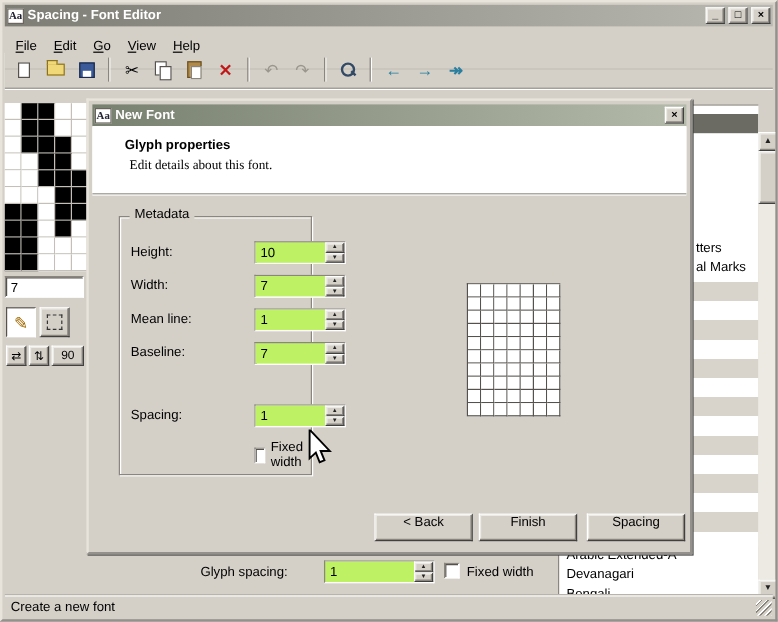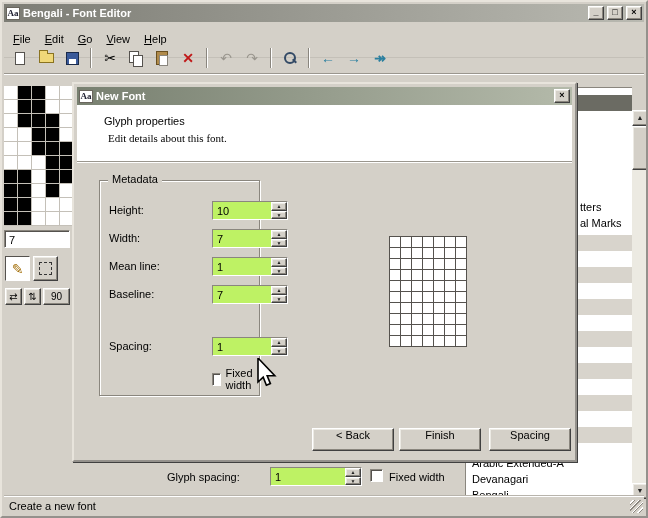--- a/index.html
+++ b/index.html
@@ -109,21 +109,21 @@
   .spin-b { flex:1; font-size:5px; line-height:6px; display:flex; align-items:center; justify-content:center; color:#222; }
 
   
   .dialog { position:absolute; left:70px; top:80px; width:505px; height:380px; background:#d4d0c8;
             border:2px outset #e8e4dc; box-shadow:1px 1px 0 #404040; z-index:10; }
   .dlg-title { position:absolute; left:3px; top:3px; right:3px; height:18px;
                background:linear-gradient(to right,#788070,#b4baaa);
                display:flex; align-items:center; gap:3px; padding:0 2px; color:#fff; font-weight:bold; }
   .dlg-header { position:absolute; left:3px; top:21px; right:3px; height:57px; background:#fff;
                 border-bottom:1px solid #9a968e; box-shadow:0 1px 0 #ffffff; }
-  .dlg-h1 { position:absolute; left:27px; top:10px; font-weight:normal; }
+  .dlg-h1 { position:absolute; left:27px; top:10px; font-weight:bold; }
   .dlg-h2 { position:absolute; left:31px; top:27px;font-family:Liberation Serif, serif; }
   .groupbox { position:absolute; left:25px; top:96px; width:161px; height:216px;
               border:1px solid #8a867e; box-shadow:inset 1px 1px 0 #ffffff, 1px 1px 0 #ffffff; }
   .gb-legend { position:absolute; left:8px; top:-8px; background:#d4d0c8; padding:0 4px; }
   .f-row { position:absolute; left:0; width:100%; height:19px; }
   .f-lbl { position:absolute; left:9px; top:3px; }
   .f-spin { position:absolute; left:112px; top:0; width:76px; }
   .fixed-row { position:absolute; left:112px; top:186px; display:flex; align-items:center; gap:5px; }
   .preview { position:absolute; left:315px; top:152px; width:78px; height:111px; background:#fff;
              border-left:1px solid #55524e; border-top:1px solid #55524e;
@@ -135,21 +135,21 @@
 
   .cursor { position:absolute; left:254px; top:356px; z-index:30; }
 </style>
 </head>
 <body>
 
 <div id="screen">
 
   <div class="titlebar">
     <span class="app-icon">Aa</span>
-    <span class="title-text">Bengali - Font Editor</span>
+    <span class="title-text">Spacing - Font Editor</span>
     <span class="tbtn raised">_</span>
     <span class="tbtn raised">□</span>
     <span class="tbtn raised">×</span>
   </div>
 
   <div class="menubar">
     <span class="menu-item">File</span>
     <span class="menu-item">Edit</span>
     <span class="menu-item">Go</span>
     <span class="menu-item">View</span>

